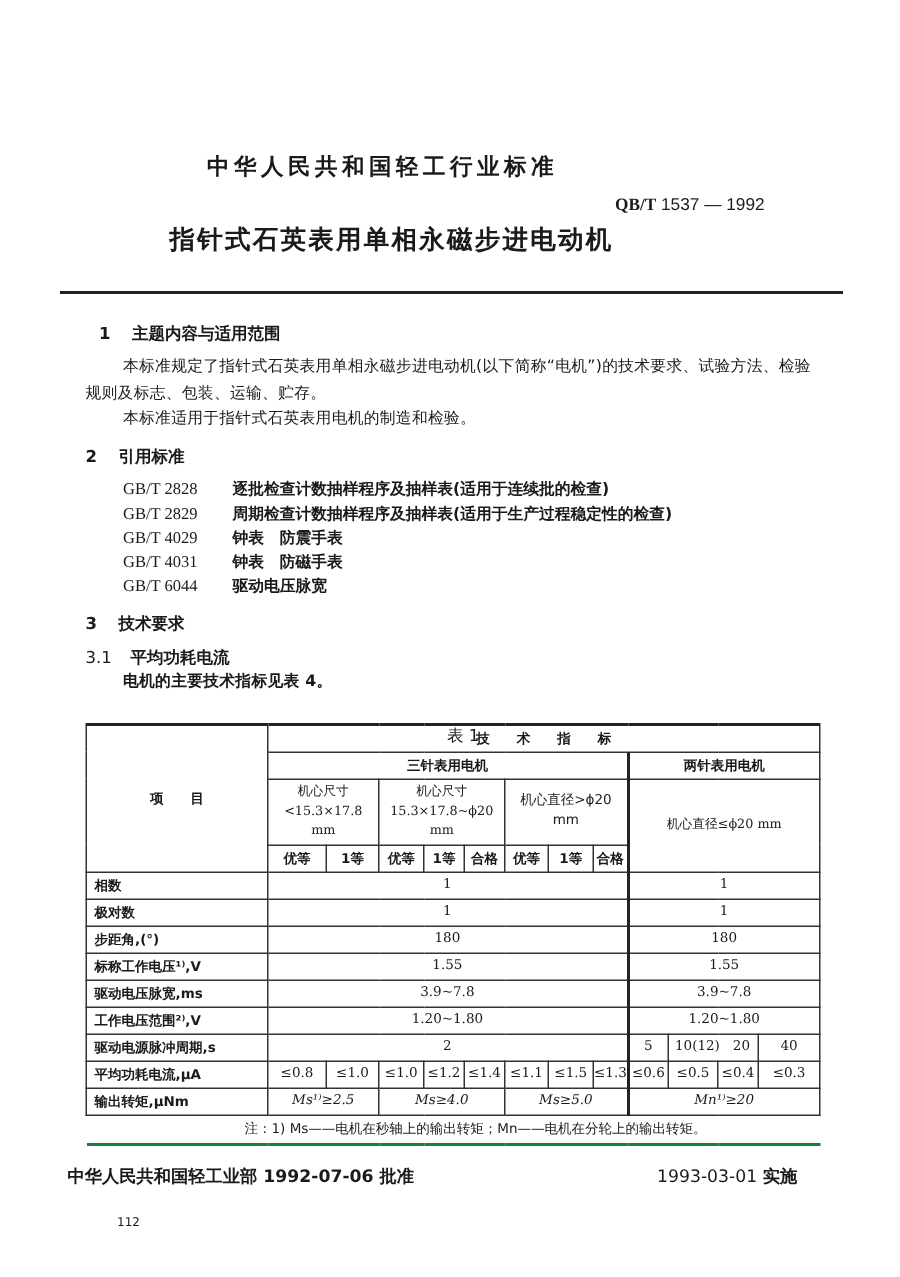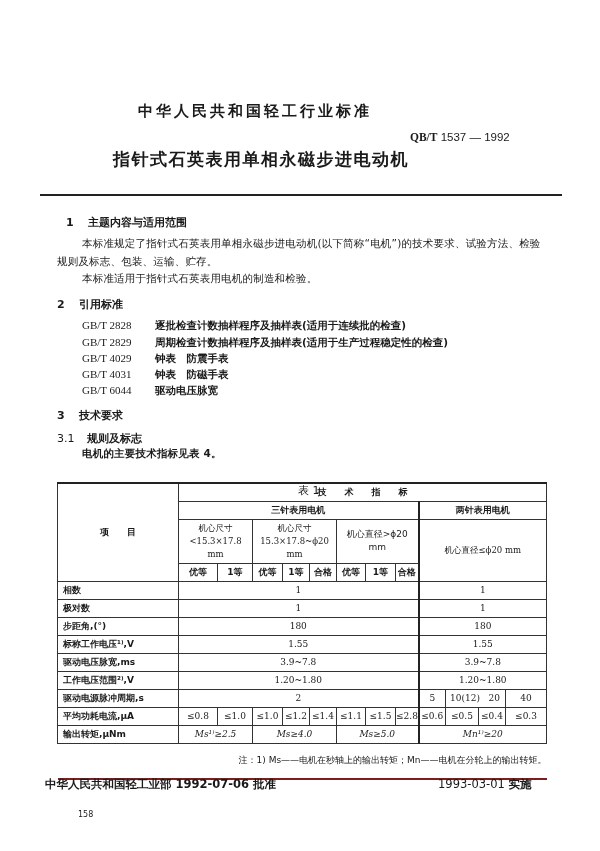--- a/index.html
+++ b/index.html
@@ -18,21 +18,21 @@
   .ref .rc { display: inline-block; width: 73px; font-family: "Liberation Serif", serif; font-size: 11px; }
   .ref .rt { font-family: "DejaVu Sans", sans-serif; font-weight: bold; font-size: 10.5px; }
   .caption { left: 298px; top: 467px; font-family: "DejaVu Sans", sans-serif; font-weight: normal; font-size: 11px; margin-top: 16px; }
 
   table.spec { position: absolute; left: 57px; top: 482px; width: 489px; border-collapse: collapse; table-layout: fixed; font-size: 9px; }
   table.spec td { border: 1px solid #333; text-align: center; vertical-align: middle; padding: 0; height: 18px; font-family: "DejaVu Serif", serif; }
   table.spec td.lbl { text-align: left; padding-left: 5px; font-family: "DejaVu Sans", sans-serif; font-size: 9px; font-weight: bold; }
   table.spec td.hd { font-family: "DejaVu Sans", sans-serif; font-size: 9px; font-weight: bold; }
   table.spec tr.top td { border-top: 2px solid #222; }
   table.spec td.sect { border-left: 2px solid #222; }
-  table.spec td.note { text-align: right; padding-left: 30px; font-family: "DejaVu Sans", sans-serif; font-size: 9px; border-left: none; border-right: none; border-bottom: 2px solid #7f1d1d; height: 36px; }
+  table.spec td.note { text-align: center; padding-left: 30px; font-family: "DejaVu Sans", sans-serif; font-size: 9px; border-left: none; border-right: none; border-bottom: 2px solid #15803d; height: 20px; }
   .sizecell { font-size: 8.5px; line-height: 13px; }
   .bottom-left { left: 45px; top: 777px; font-family: "DejaVu Sans", sans-serif; font-weight: bold; font-size: 11.5px; }
   .bottom-right { left: 438px; top: 777px; font-family: "DejaVu Sans", sans-serif; font-size: 11.5px; }
   .bottom-right b { font-weight: bold; }
   .pageno { left: 78px; top: 810px; font-family: "DejaVu Sans", sans-serif; font-size: 8px; }
 </style>
 </head>
 <body>
 
 <div class="abs org">中华人民共和国轻工行业标准</div>
@@ -53,21 +53,21 @@
 <div class="abs ref" style="left:82px; top:319px;"><span class="rc">GB/T 2828</span><span class="rt">逐批检查计数抽样程序及抽样表(适用于连续批的检查)</span></div>
 <div class="abs ref" style="left:82px; top:336px;"><span class="rc">GB/T 2829</span><span class="rt">周期检查计数抽样程序及抽样表(适用于生产过程稳定性的检查)</span></div>
 <div class="abs ref" style="left:82px; top:352px;"><span class="rc">GB/T 4029</span><span class="rt">钟表　防震手表</span></div>
 <div class="abs ref" style="left:82px; top:368px;"><span class="rc">GB/T 4031</span><span class="rt">钟表　防磁手表</span></div>
 <div class="abs ref" style="left:82px; top:384px;"><span class="rc">GB/T 6044</span><span class="rt">驱动电压脉宽</span></div>
 
 <div class="abs h1" style="left:57px; top:408px;">
   <span class="num">3</span><span>技术要求</span>
 </div>
 <div class="abs h1" style="left:57px; top:431px; font-weight:normal;">
-  <span style="display:inline-block;width:30px;">3.1</span><span style="font-weight:bold;">规则及标志</span>
+  <span style="display:inline-block;width:30px;">3.1</span><span style="font-weight:bold;">平均功耗电流</span>
 </div>
 <div class="abs p" style="left:82px; top:447px; font-weight:bold;">电机的主要技术指标见表 4。</div>
 
 <div class="abs caption">表 1</div>
 
 <table class="spec">
   <colgroup>
     <col style="width:121px">
       <col style="width:39px">
       <col style="width:35px">
@@ -154,34 +154,34 @@
   </tr>
   <tr>
     <td class="lbl">平均功耗电流,μA</td>
     <td>≤0.8</td>
     <td>≤1.0</td>
     <td>≤1.0</td>
     <td>≤1.2</td>
     <td>≤1.4</td>
     <td>≤1.1</td>
     <td>≤1.5</td>
-    <td>≤2.8</td>
+    <td>≤1.3</td>
     <td class="sect">≤0.6</td>
     <td>≤0.5</td>
     <td>≤0.4</td>
     <td>≤0.3</td>
   </tr>
   <tr>
     <td class="lbl">输出转矩,μNm</td>
     <td colspan="2" style="font-style:italic;">Ms¹⁾≥2.5</td>
     <td colspan="3" style="font-style:italic;">Ms≥4.0</td>
     <td colspan="3" style="font-style:italic;">Ms≥5.0</td>
     <td colspan="4" class="sect" style="font-style:italic;">Mn¹⁾≥20</td>
   </tr>
   <tr>
     <td colspan="13" class="note">注：1) Ms——电机在秒轴上的输出转矩；Mn——电机在分轮上的输出转矩。</td>
   </tr>
 </tbody>
   </table>
 
 <div class="abs bottom-left">中华人民共和国轻工业部 1992-07-06 批准</div>
 <div class="abs bottom-right"><span>1993-03-01</span> <b>实施</b></div>
-<div class="abs pageno">158</div>
+<div class="abs pageno">112</div>
 
 </body></html>

